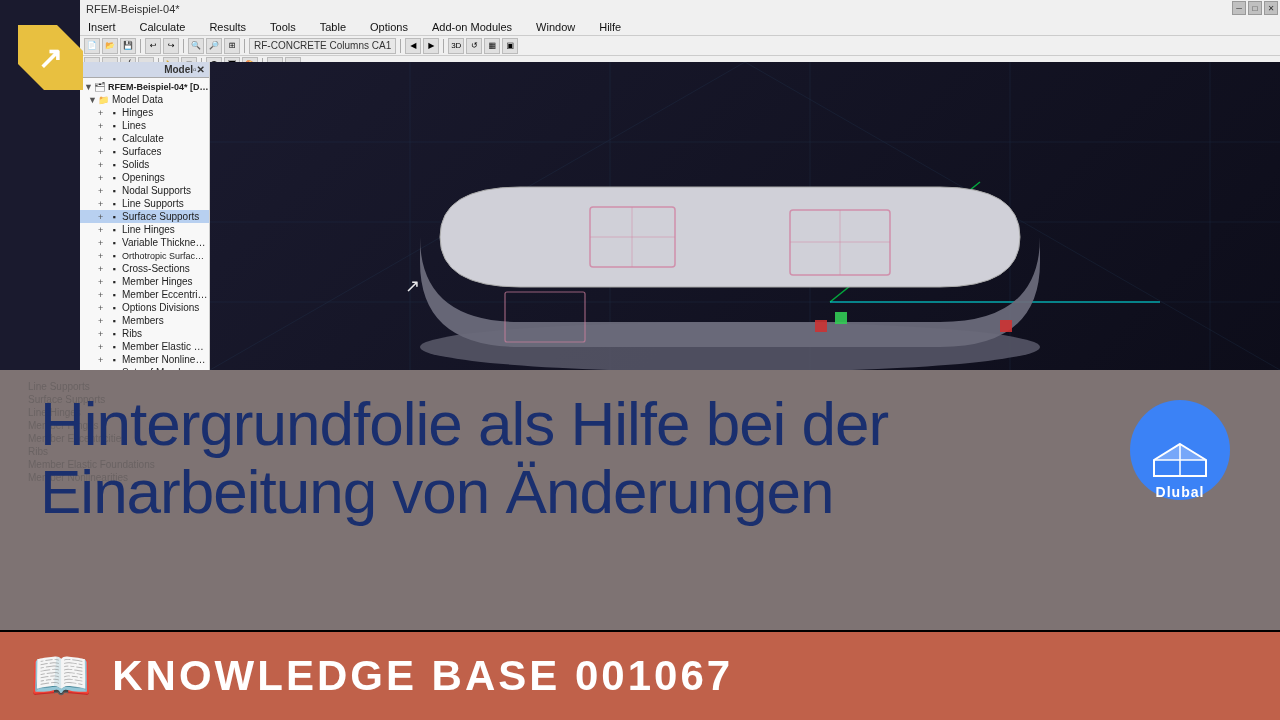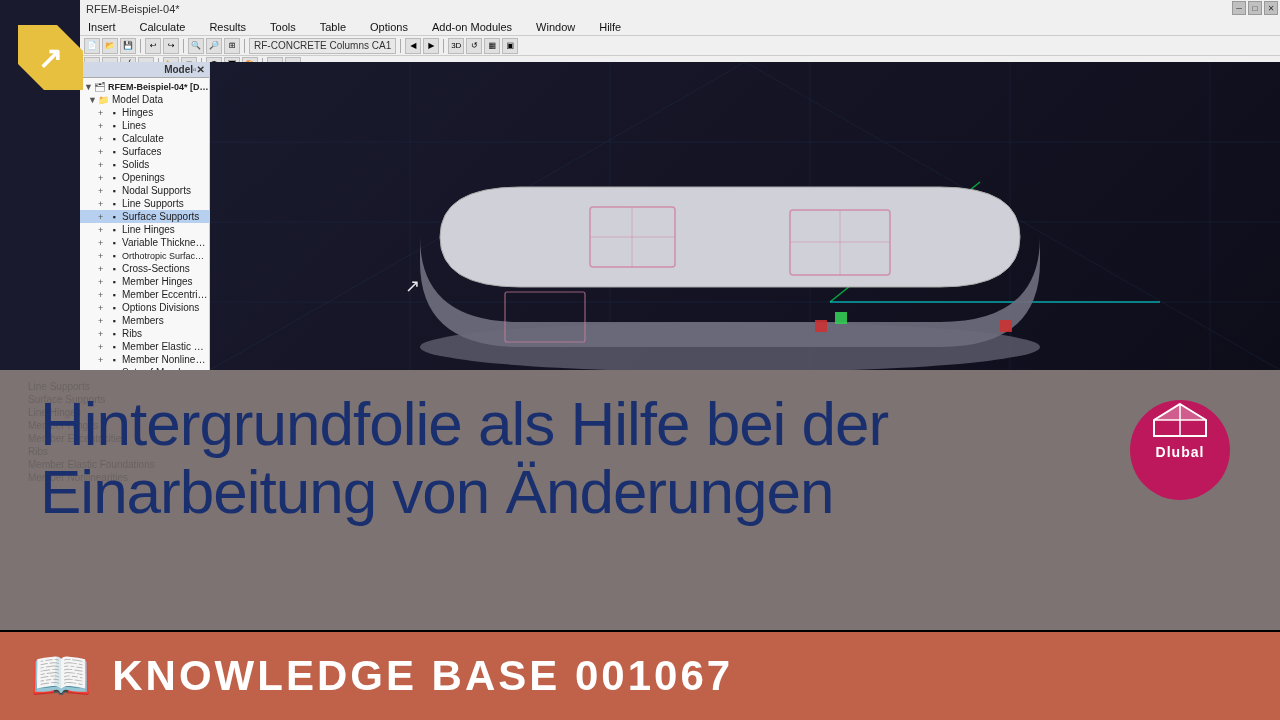--- a/index.html
+++ b/index.html
@@ -238,26 +238,26 @@
       letter-spacing: -1px;
     }
 
     
     #dlubal-logo {
       position: absolute;
       top: 30px;
       right: 50px;
       width: 100px;
       height: 100px;
-      background: #be185d;
+      background: #3b82f6;
       border-radius: 50%;
       display: flex;
       flex-direction: column;
       align-items: center;
-      justify-content: flex-start;
+      justify-content: flex-end;
       gap: 4px;
     }
     #dlubal-logo .logo-icon {
       width: 60px;
       height: 40px;
       display: flex;
       align-items: center;
       justify-content: center;
     }
     #dlubal-logo .logo-text {

